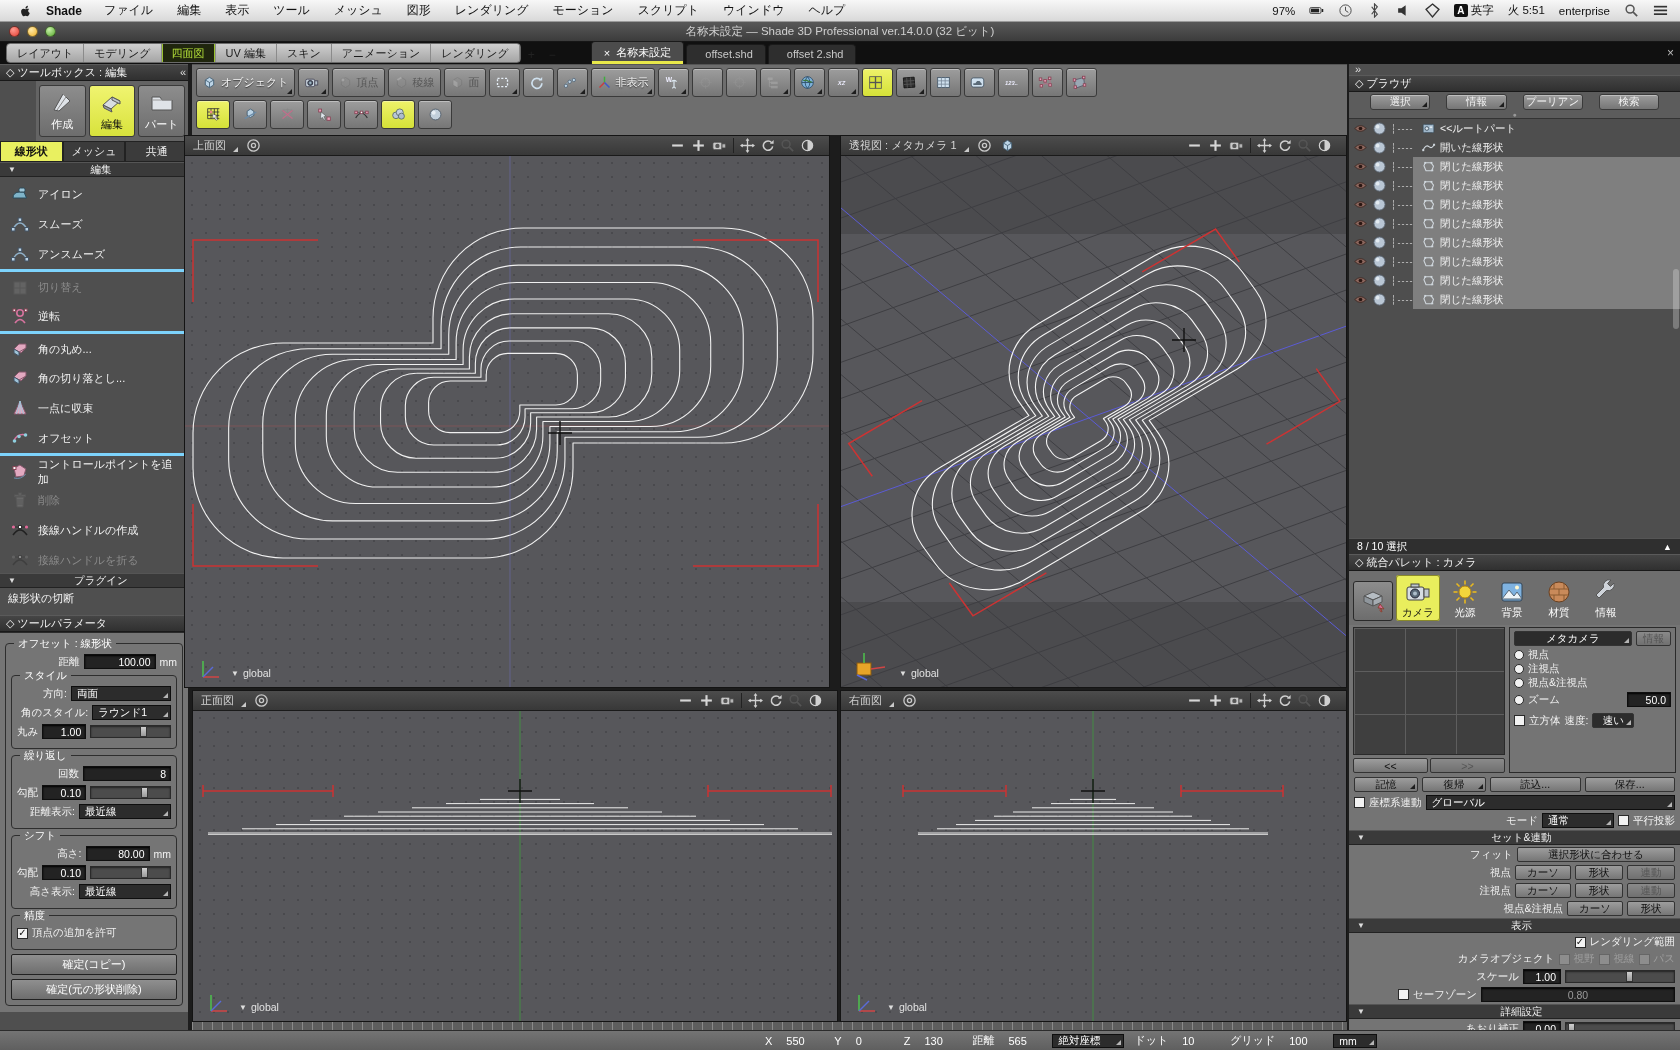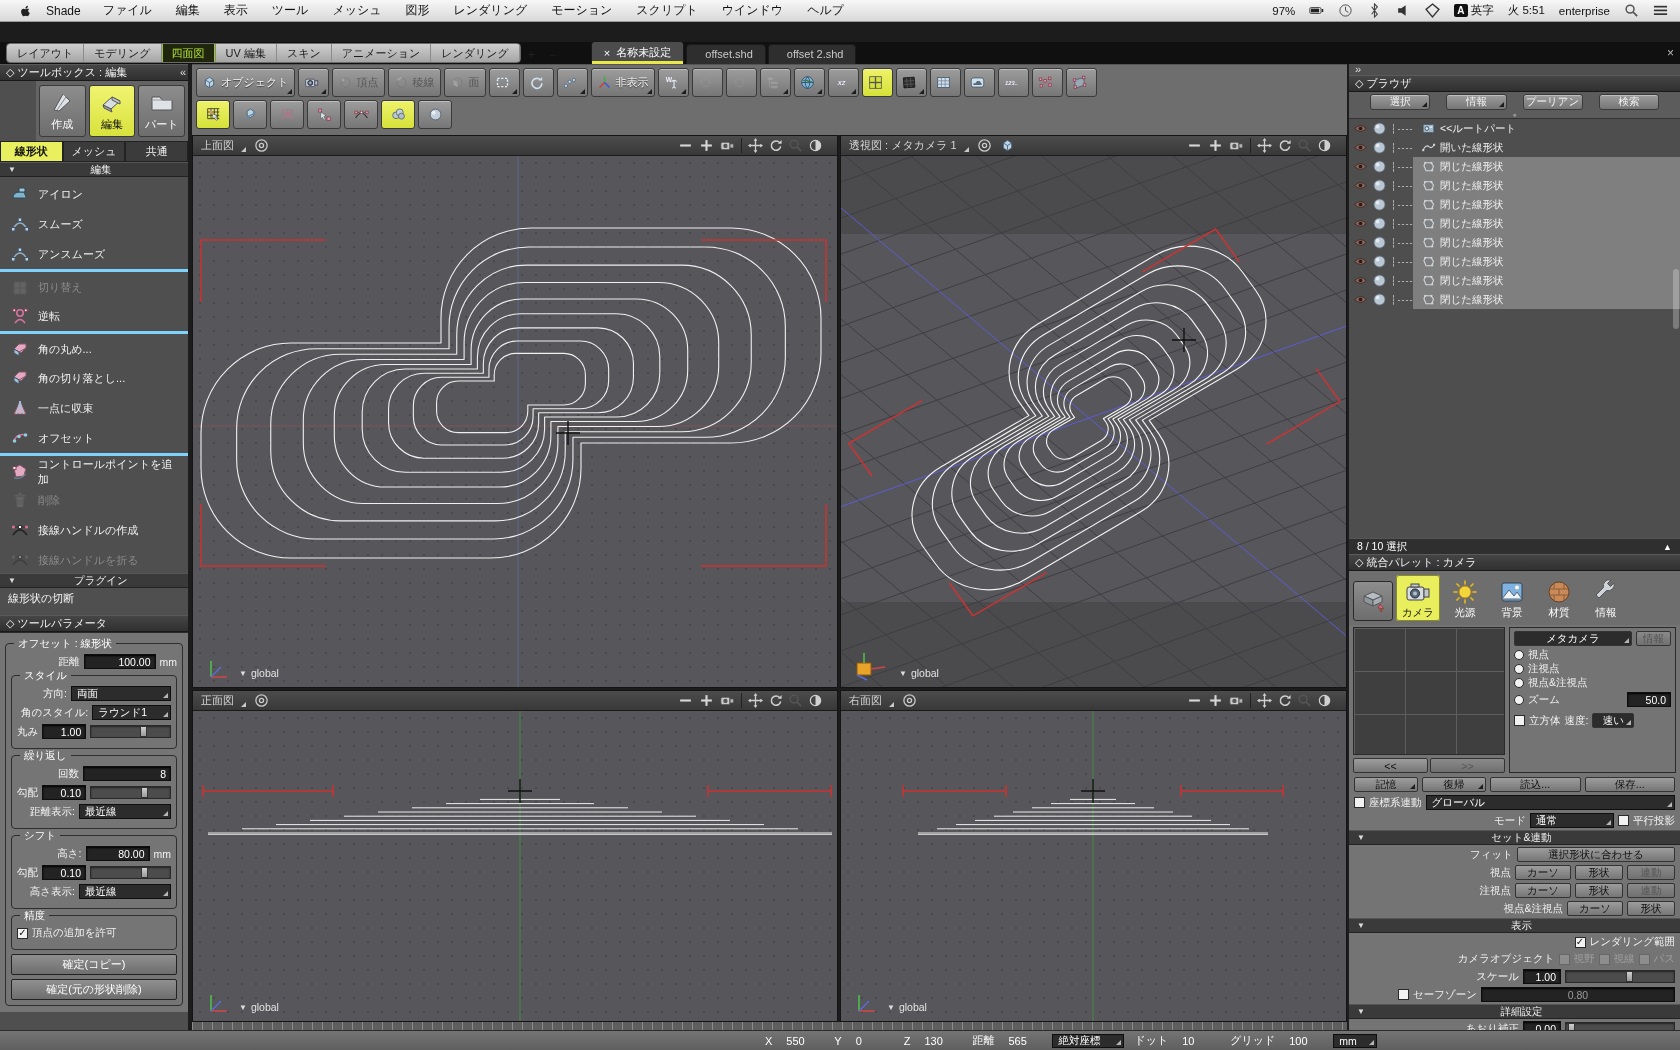--- a/index.html
+++ b/index.html
@@ -5,21 +5,21 @@
   * { margin:0; padding:0; box-sizing:border-box; }
   html,body { width:1680px; height:1050px; overflow:hidden; background:#1c1c1c;
     font-family:"Liberation Sans","DejaVu Sans",sans-serif; -webkit-font-smoothing:antialiased; }
   #app { position:relative; width:1680px; height:1050px; background:#1c1c1c; font-size:11px; color:#e8e8e8; }
 
   
   .menubar { position:absolute; left:0; top:0; width:1680px; height:22px;
     background:linear-gradient(#f7f7f7,#d9d9d9); color:#111; display:flex; align-items:center;
     padding:0 12px; font-size:12px; border-bottom:1px solid #9a9a9a; }
   .menubar .apple { width:14px; height:14px; margin:0 14px 0 6px; }
-  .menubar .app-name { font-weight:normal; margin-right:22px; }
+  .menubar .app-name { font-weight:bold; margin-right:22px; }
   .menu-items { display:flex; gap:24px; }
   .mitem { cursor:default; }
   .menu-status { margin-left:auto; display:flex; align-items:center; gap:14px; font-size:11.5px; }
   .mini-icon { width:15px; height:15px; display:inline-block; }
   .input-badge { background:#111; color:#fff; font-size:10px; font-weight:bold; padding:1px 3px; border-radius:2px; }
 
   
   .titlebar { position:absolute; left:0; top:22px; width:1680px; height:20px;
     background:linear-gradient(#585858,#3c3c3c); border-bottom:1px solid #161616;
     display:flex; align-items:center; color:#cfcfcf; font-size:11.5px; }
@@ -220,20 +220,28 @@
             <line x1="9.8" y1="9.8" x2="14" y2="14" stroke="#555" stroke-width="1.8"></line>
           </svg></span>
       <span class="mini-icon"><svg width="100%" height="100%" viewBox="0 0 16 14">
             <rect x="1" y="2" width="14" height="1.8" fill="#333"></rect>
             <rect x="1" y="6" width="14" height="1.8" fill="#333"></rect>
             <rect x="1" y="10" width="14" height="1.8" fill="#333"></rect>
           </svg></span>
     </div>
   </div>
 
+  <div class="titlebar">
+    <div class="traffic">
+      <span class="light red"></span>
+      <span class="light yellow"></span>
+      <span class="light green"></span>
+    </div>
+    <span class="win-title">名称未設定 — Shade 3D Professional ver.14.0.0 (32 ビット)</span>
+  </div>
 
   <div class="tabrow">
     <div class="ws-tabs">
 
     <span class="ws-tab">レイアウト</span>
         <span class="ws-tab">モデリング</span>
         <span class="ws-tab active">四面図</span>
         <span class="ws-tab">UV 編集</span>
         <span class="ws-tab">スキン</span>
         <span class="ws-tab">アニメーション</span>
@@ -726,21 +734,21 @@
             <span class="checkbox checked"></span>
             <span class="lbl">頂点の追加を許可</span>
           </div>
         </div>
         <span class="confirm-btn">確定(コピー)</span>
         <span class="confirm-btn">確定(元の形状削除)</span>
       </div>
     </div>
   </div>
 
-  <div class="viewport" style="left:192px;top:135px;width:646px;height:553px">
+  <div class="viewport" style="left:184px;top:135px;width:646px;height:553px">
     <div class="vp-header">
       <span class="vp-title">上面図</span>
       <span class="mini-icon"><svg width="100%" height="100%" viewBox="0 0 16 16">
             <circle cx="8" cy="8" r="6" fill="none" stroke="#c9c9c9" stroke-width="1.4"></circle>
             <circle cx="8" cy="8" r="2.2" fill="none" stroke="#c9c9c9" stroke-width="1.4"></circle>
           </svg></span>
       <div class="vp-tools">
         <span class="mini-icon"><svg width="100%" height="100%" viewBox="0 0 14 14">
               <rect x="2" y="6" width="10" height="2" fill="#d6d6d6"></rect>
             </svg></span>
@@ -1375,21 +1383,21 @@
       <span class="mini-btn" style="flex:1">読込...</span>
       <span class="mini-btn" style="flex:1">保存...</span>
     </div>
     <div class="rp-row">
       <span class="checkbox"></span>
       <span class="lbl">座標系連動</span>
       <span class="dropdown dk-corner" style="flex:1">グローバル</span>
     </div>
     <div class="rp-row">
       <span class="lbl rlabel">モード</span>
-      <span class="dropdown dk-corner" style="width:84px">通常</span>
+      <span class="dropdown dk-corner" style="width:72px">通常</span>
       <span class="checkbox"></span>
       <span class="lbl">平行投影</span>
     </div>
     <div class="section-header">
       <span class="tri">▼</span>
       <span class="ctr">セット&amp;連動</span>
     </div>
     <div class="rp-row">
       <span class="lbl rlabel">フィット</span>
       <span class="mini-btn" style="width:158px">選択形状に合わせる</span>

